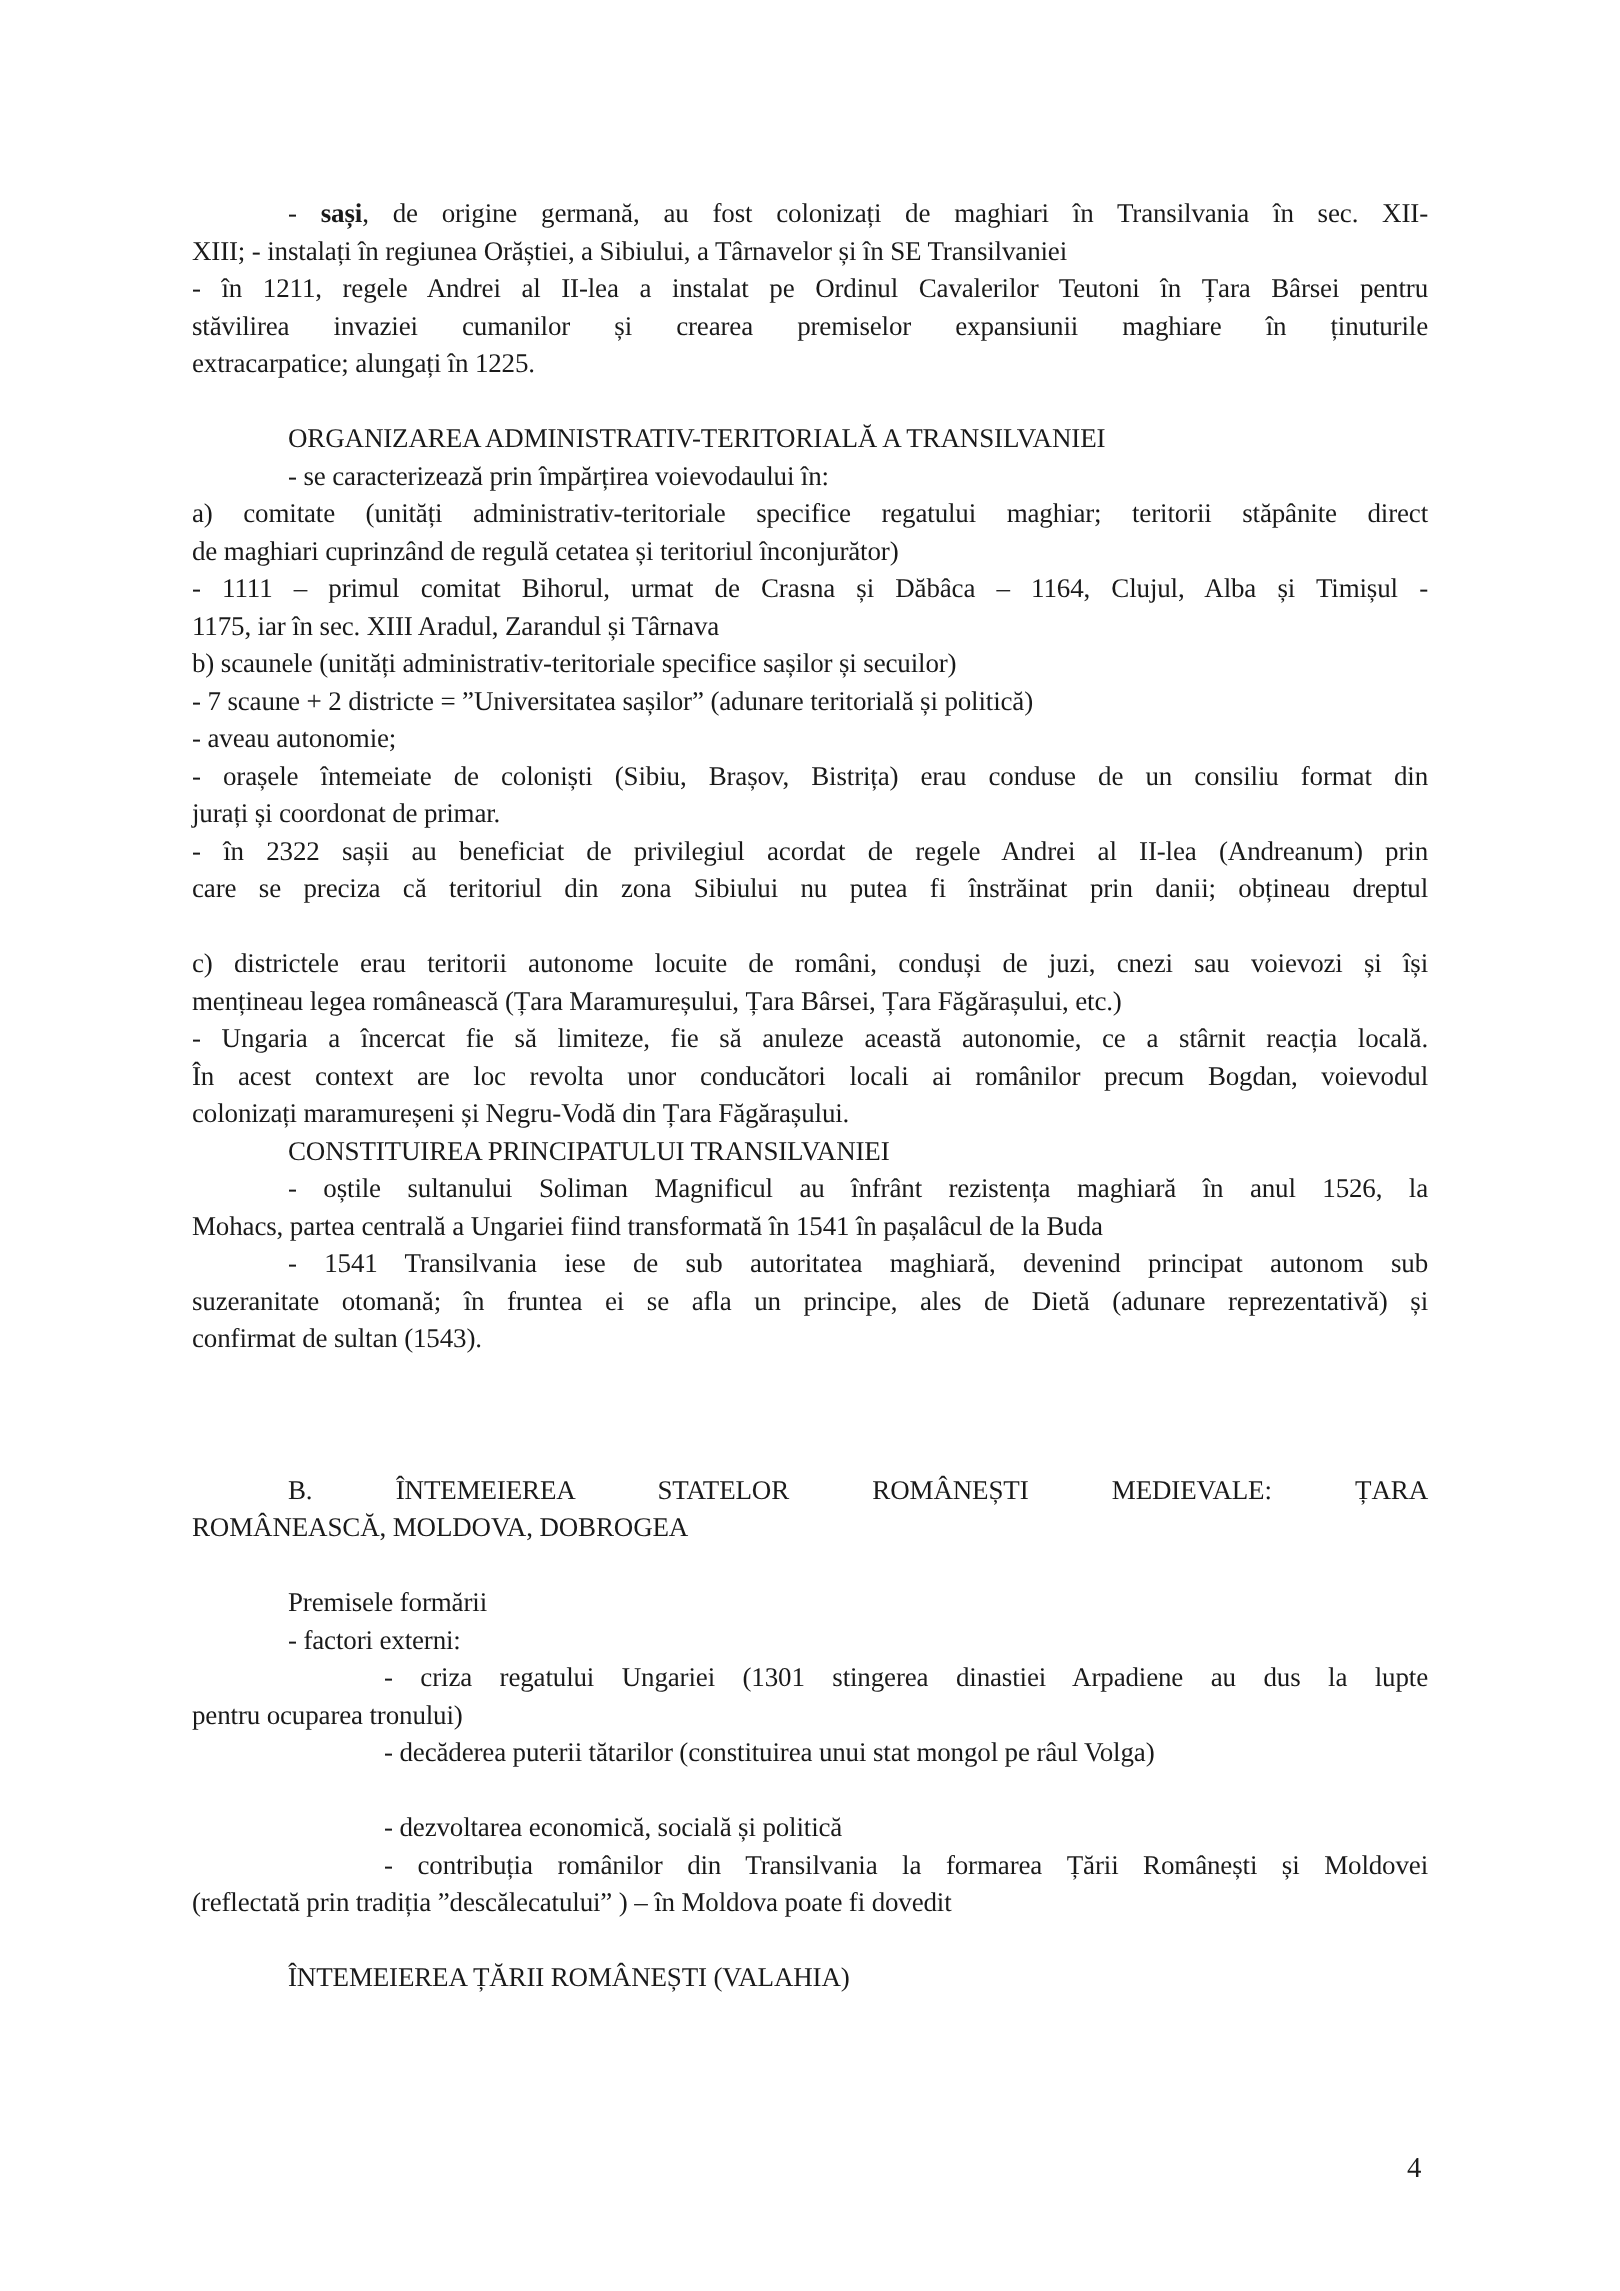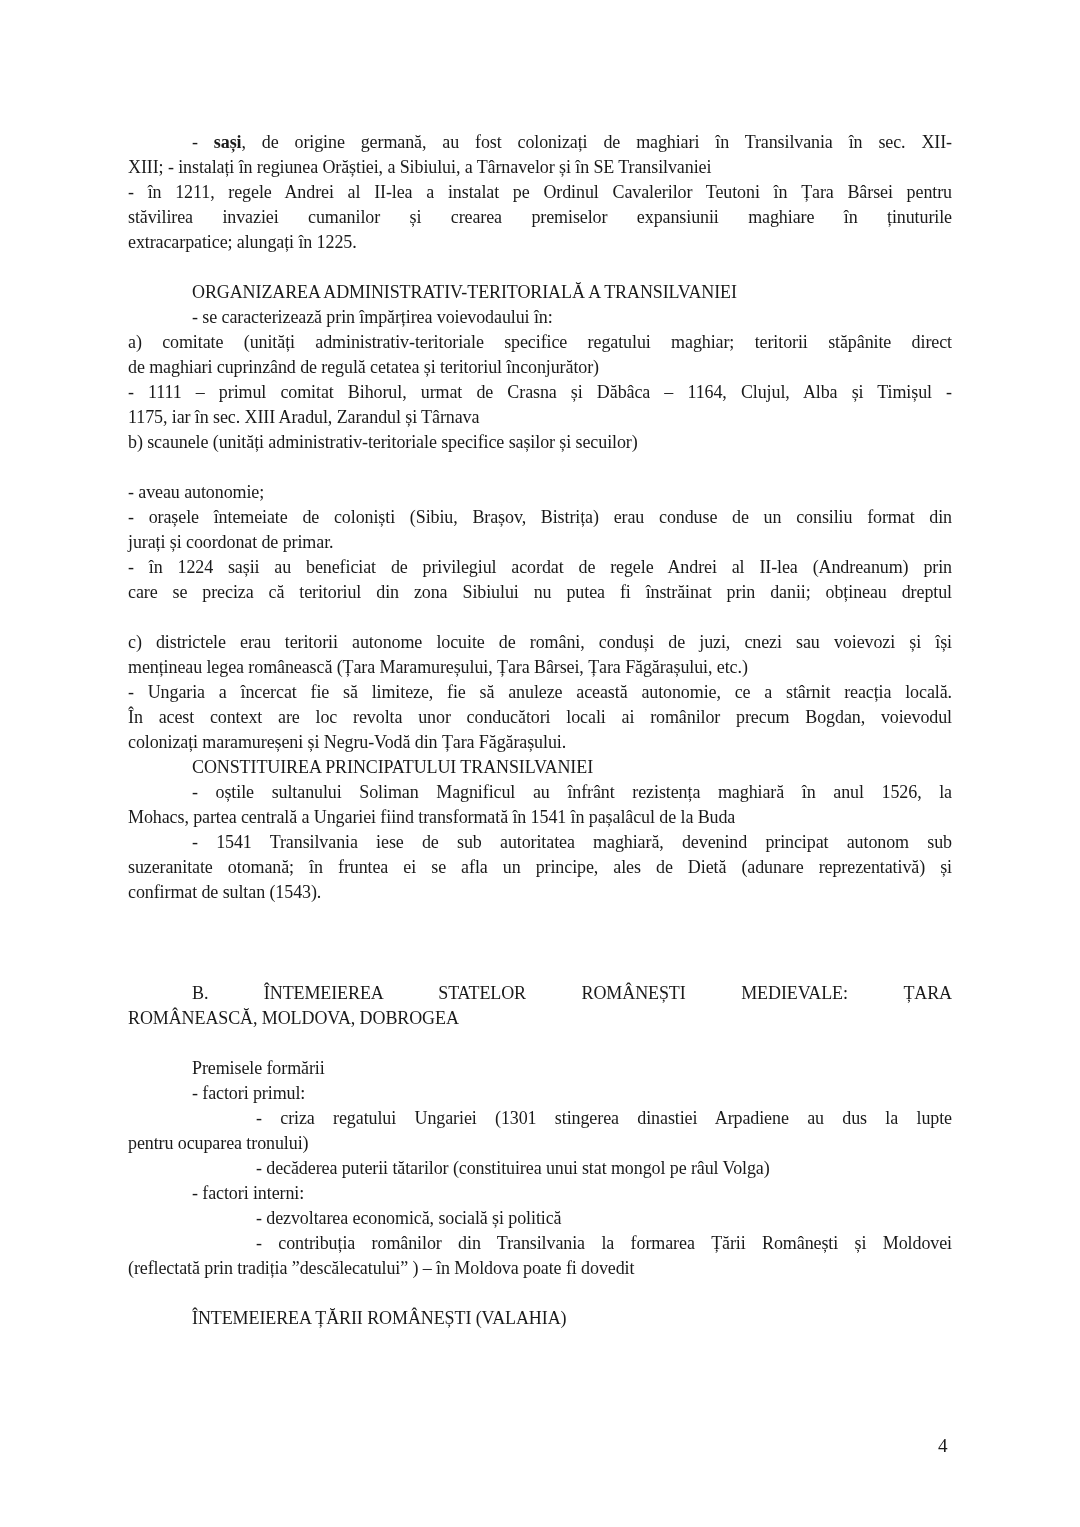--- a/index.html
+++ b/index.html
@@ -32,47 +32,47 @@
   <div class="ln j" style="top:205px">stăvilirea invaziei cumanilor și crearea premiselor expansiunii maghiare în ținuturile</div>
   <div class="ln" style="top:230px">extracarpatice; alungați în 1225.</div>
 
   <div class="ln i1b" style="top:280px">ORGANIZAREA ADMINISTRATIV-TERITORIALĂ A TRANSILVANIEI</div>
   <div class="ln i1b" style="top:305px">- se caracterizează prin împărțirea voievodaului în:</div>
   <div class="ln j" style="top:330px">a) comitate (unități administrativ-teritoriale specifice regatului maghiar; teritorii stăpânite direct</div>
   <div class="ln" style="top:355px">de maghiari cuprinzând de regulă cetatea și teritoriul înconjurător)</div>
   <div class="ln j" style="top:380px">- 1111 – primul comitat Bihorul, urmat de Crasna și Dăbâca – 1164, Clujul, Alba și Timișul -</div>
   <div class="ln" style="top:405px">1175, iar în sec. XIII Aradul, Zarandul și Târnava</div>
   <div class="ln" style="top:430px">b) scaunele (unități administrativ-teritoriale specifice sașilor și secuilor)</div>
+  <div class="ln" style="top:455px">- 7 scaune + 2 districte = ”Universitatea sașilor” (adunare teritorială și politică)</div>
   <div class="ln" style="top:480px">- aveau autonomie;</div>
   <div class="ln j" style="top:505px">- orașele întemeiate de coloniști (Sibiu, Brașov, Bistrița) erau conduse de un consiliu format din</div>
   <div class="ln" style="top:530px">jurați și coordonat de primar.</div>
-  <div class="ln j" style="top:555px">- în 1224 sașii au beneficiat de privilegiul acordat de regele Andrei al II-lea (Andreanum) prin</div>
+  <div class="ln j" style="top:555px">- în 2322 sașii au beneficiat de privilegiul acordat de regele Andrei al II-lea (Andreanum) prin</div>
   <div class="ln j" style="top:580px">care se preciza că teritoriul din zona Sibiului nu putea fi înstrăinat prin danii; obțineau dreptul</div>
   <div class="ln j" style="top:630px">c) districtele erau teritorii autonome locuite de români, conduși de juzi, cnezi sau voievozi și își</div>
   <div class="ln" style="top:655px">mențineau legea românească (Țara Maramureșului, Țara Bârsei, Țara Făgărașului, etc.)</div>
   <div class="ln j" style="top:680px">- Ungaria a încercat fie să limiteze, fie să anuleze această autonomie, ce a stârnit reacția locală.</div>
   <div class="ln j" style="top:705px">În acest context are loc revolta unor conducători locali ai românilor precum Bogdan, voievodul</div>
   <div class="ln" style="top:730px">colonizați  maramureșeni și Negru-Vodă din Țara Făgărașului.</div>
 
   <div class="ln i1b" style="top:755px">CONSTITUIREA PRINCIPATULUI  TRANSILVANIEI</div>
   <div class="ln i1 j" style="top:780px">- oștile sultanului Soliman Magnificul au înfrânt rezistența maghiară în anul 1526, la</div>
   <div class="ln" style="top:805px">Mohacs, partea centrală a Ungariei fiind transformată în 1541 în pașalâcul de la Buda</div>
   <div class="ln i1 j" style="top:830px">- 1541 Transilvania iese de sub autoritatea maghiară, devenind principat autonom sub</div>
   <div class="ln j" style="top:855px">suzeranitate otomană; în fruntea ei se afla un principe, ales de Dietă (adunare reprezentativă) și</div>
   <div class="ln" style="top:880px">confirmat de sultan (1543).</div>
 
   <div class="ln i1 j" style="top:981px">B.  ÎNTEMEIEREA  STATELOR  ROMÂNEȘTI  MEDIEVALE:  ȚARA</div>
   <div class="ln" style="top:1006px">ROMÂNEASCĂ, MOLDOVA, DOBROGEA</div>
 
   <div class="ln i1b" style="top:1056px">Premisele formării</div>
-  <div class="ln i1b" style="top:1081px">- factori primul:</div>
+  <div class="ln i1b" style="top:1081px">- factori externi:</div>
   <div class="ln i2 j" style="top:1106px">- criza regatului Ungariei (1301 stingerea dinastiei Arpadiene au dus la lupte</div>
   <div class="ln" style="top:1131px">pentru ocuparea tronului)</div>
   <div class="ln i2b" style="top:1156px">- decăderea puterii tătarilor  (constituirea unui stat mongol pe râul Volga)</div>
-  <div class="ln i1b" style="top:1181px">- factori interni:</div>
   <div class="ln i2b" style="top:1206px">- dezvoltarea economică, socială și politică</div>
   <div class="ln i2 j" style="top:1231px">- contribuția românilor din Transilvania la formarea Țării Românești și Moldovei</div>
   <div class="ln" style="top:1256px">(reflectată prin tradiția ”descălecatului” ) – în Moldova poate fi dovedit</div>
 
   <div class="ln i1b" style="top:1306px">ÎNTEMEIEREA ȚĂRII ROMÂNEȘTI (VALAHIA)</div>
 
   <div class="pnum">4</div>
 </div>
 
 </body></html>

